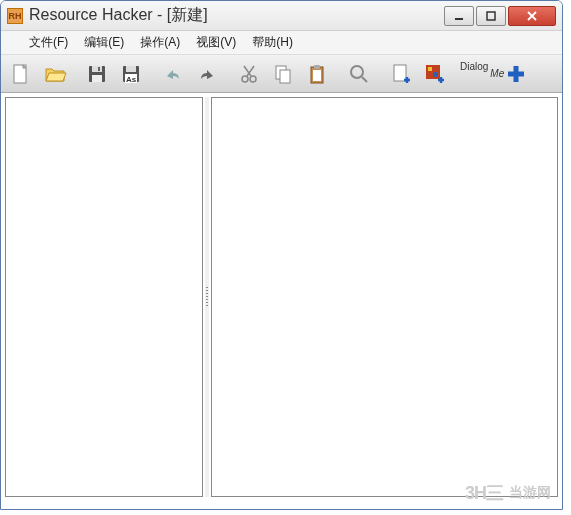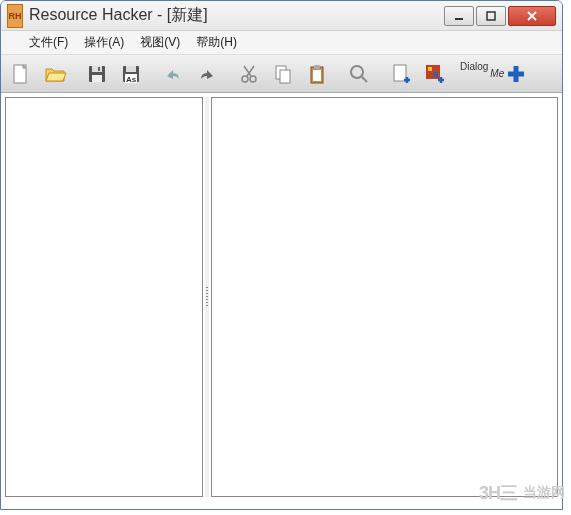--- a/index.html
+++ b/index.html
@@ -1,21 +1,21 @@
 <!DOCTYPE html>
 <html><head>
 <meta charset="utf-8">
 <style>
 * { box-sizing: border-box; margin: 0; padding: 0; }
 body { font-family: "Microsoft YaHei", "SimSun", Arial, sans-serif; font-size: 12px; background: #fff; width: 571px; height: 515px; position: relative; }
 
 .window { width: 563px; height: 510px; border: 1px solid #5a7ba8; border-radius: 6px 6px 0 0; overflow: hidden; background: #fff; position: relative; }
 
 .titlebar { height: 30px; background: linear-gradient(to bottom, #f7f7f7, #e8e8e8); display: flex; align-items: center; padding: 0 6px; border-bottom: 1px solid #d0d0d0; }
-.titlebar .app-icon { width: 16px; height: 24px; background: #e8a050; margin-right: 6px; display: flex; align-items: center; justify-content: center; font-size: 9px; font-weight: bold; color: #8b4000; border: 1px solid #c07000; }
+.titlebar .app-icon { width: 16px; height: 16px; background: #e8a050; margin-right: 6px; display: flex; align-items: center; justify-content: center; font-size: 9px; font-weight: bold; color: #8b4000; border: 1px solid #c07000; }
 .titlebar .title-text { flex: 1; color: #333; font-size: 16px; }
 .window-controls { display: flex; gap: 2px; }
 .win-btn { width: 30px; height: 20px; border: 1px solid #888; background: linear-gradient(to bottom, #f8f8f8, #dcdcdc); display: flex; align-items: center; justify-content: center; border-radius: 2px; cursor: pointer; }
 .win-btn.close { background: linear-gradient(to bottom, #e67060, #c94030); border-color: #a03020; width: 48px; }
 .win-btn svg { width: 10px; height: 10px; }
 
 .menubar { height: 24px; background: #f5f5f5; display: flex; align-items: center; padding: 0 20px; border-bottom: 1px solid #ddd; }
 .menu-item { padding: 3px 8px; color: #222; cursor: default; }
 
 .toolbar { height: 38px; background: linear-gradient(to bottom, #f2f2f2, #d5d5d5); display: flex; align-items: center; padding: 0 4px; border-bottom: 1px solid #aaa; gap: 2px; }
@@ -24,21 +24,21 @@
 .tb-btn svg { width: 24px; height: 24px; }
 .tb-text { font-size: 10px; color: #333; line-height: 1; margin-left: 2px; }
 
 .content { display: flex; height: calc(100% - 30px - 24px - 38px - 8px); padding: 4px; gap: 2px; }
 .pane { border: 1px solid #888; background: #fff; }
 .pane.left { width: 198px; }
 .pane.right { flex: 1; }
 .splitter { width: 4px; background: #f0f0f0; cursor: col-resize; display: flex; align-items: center; justify-content: center; }
 .splitter::after { content: ""; width: 2px; height: 20px; background: repeating-linear-gradient(to bottom, #888 0 1px, transparent 1px 3px); }
 
-.watermark { position: absolute; bottom: 10px; right: 6px; color: #ccc; font-size: 14px; font-weight: bold; display: flex; align-items: center; gap: 6px; pointer-events: none; }
+.watermark { position: absolute; bottom: 10px; right: 20px; color: #ccc; font-size: 14px; font-weight: bold; display: flex; align-items: center; gap: 6px; pointer-events: none; }
 .watermark .wm-logo { font-family: Arial; font-size: 18px; letter-spacing: -1px; }
 </style>
 </head>
 <body>
 
 <div class="window">
 
   <div class="titlebar">
     <div class="app-icon">RH</div>
     <div class="title-text">Resource Hacker - [新建]</div>
@@ -56,20 +56,21 @@
       <div class="win-btn close">
         <svg viewBox="0 0 10 10">
             <path d="M1 1 L9 9 M9 1 L1 9" stroke="#fff" stroke-width="1.8"></path>
           </svg>
       </div>
     </div>
   </div>
 
   <div class="menubar">
     <div class="menu-item">文件(F)</div>
+    <div class="menu-item">编辑(E)</div>
     <div class="menu-item">操作(A)</div>
     <div class="menu-item">视图(V)</div>
     <div class="menu-item">帮助(H)</div>
   </div>
 
   <div class="toolbar">
     <div class="tb-btn">
       <svg viewBox="0 0 24 24">
           <rect x="5" y="3" width="12" height="18" fill="#fff" stroke="#888" stroke-width="1"></rect>
           <path d="M14 3 L17 6 L14 6 Z" fill="#ddd" stroke="#888"></path>

